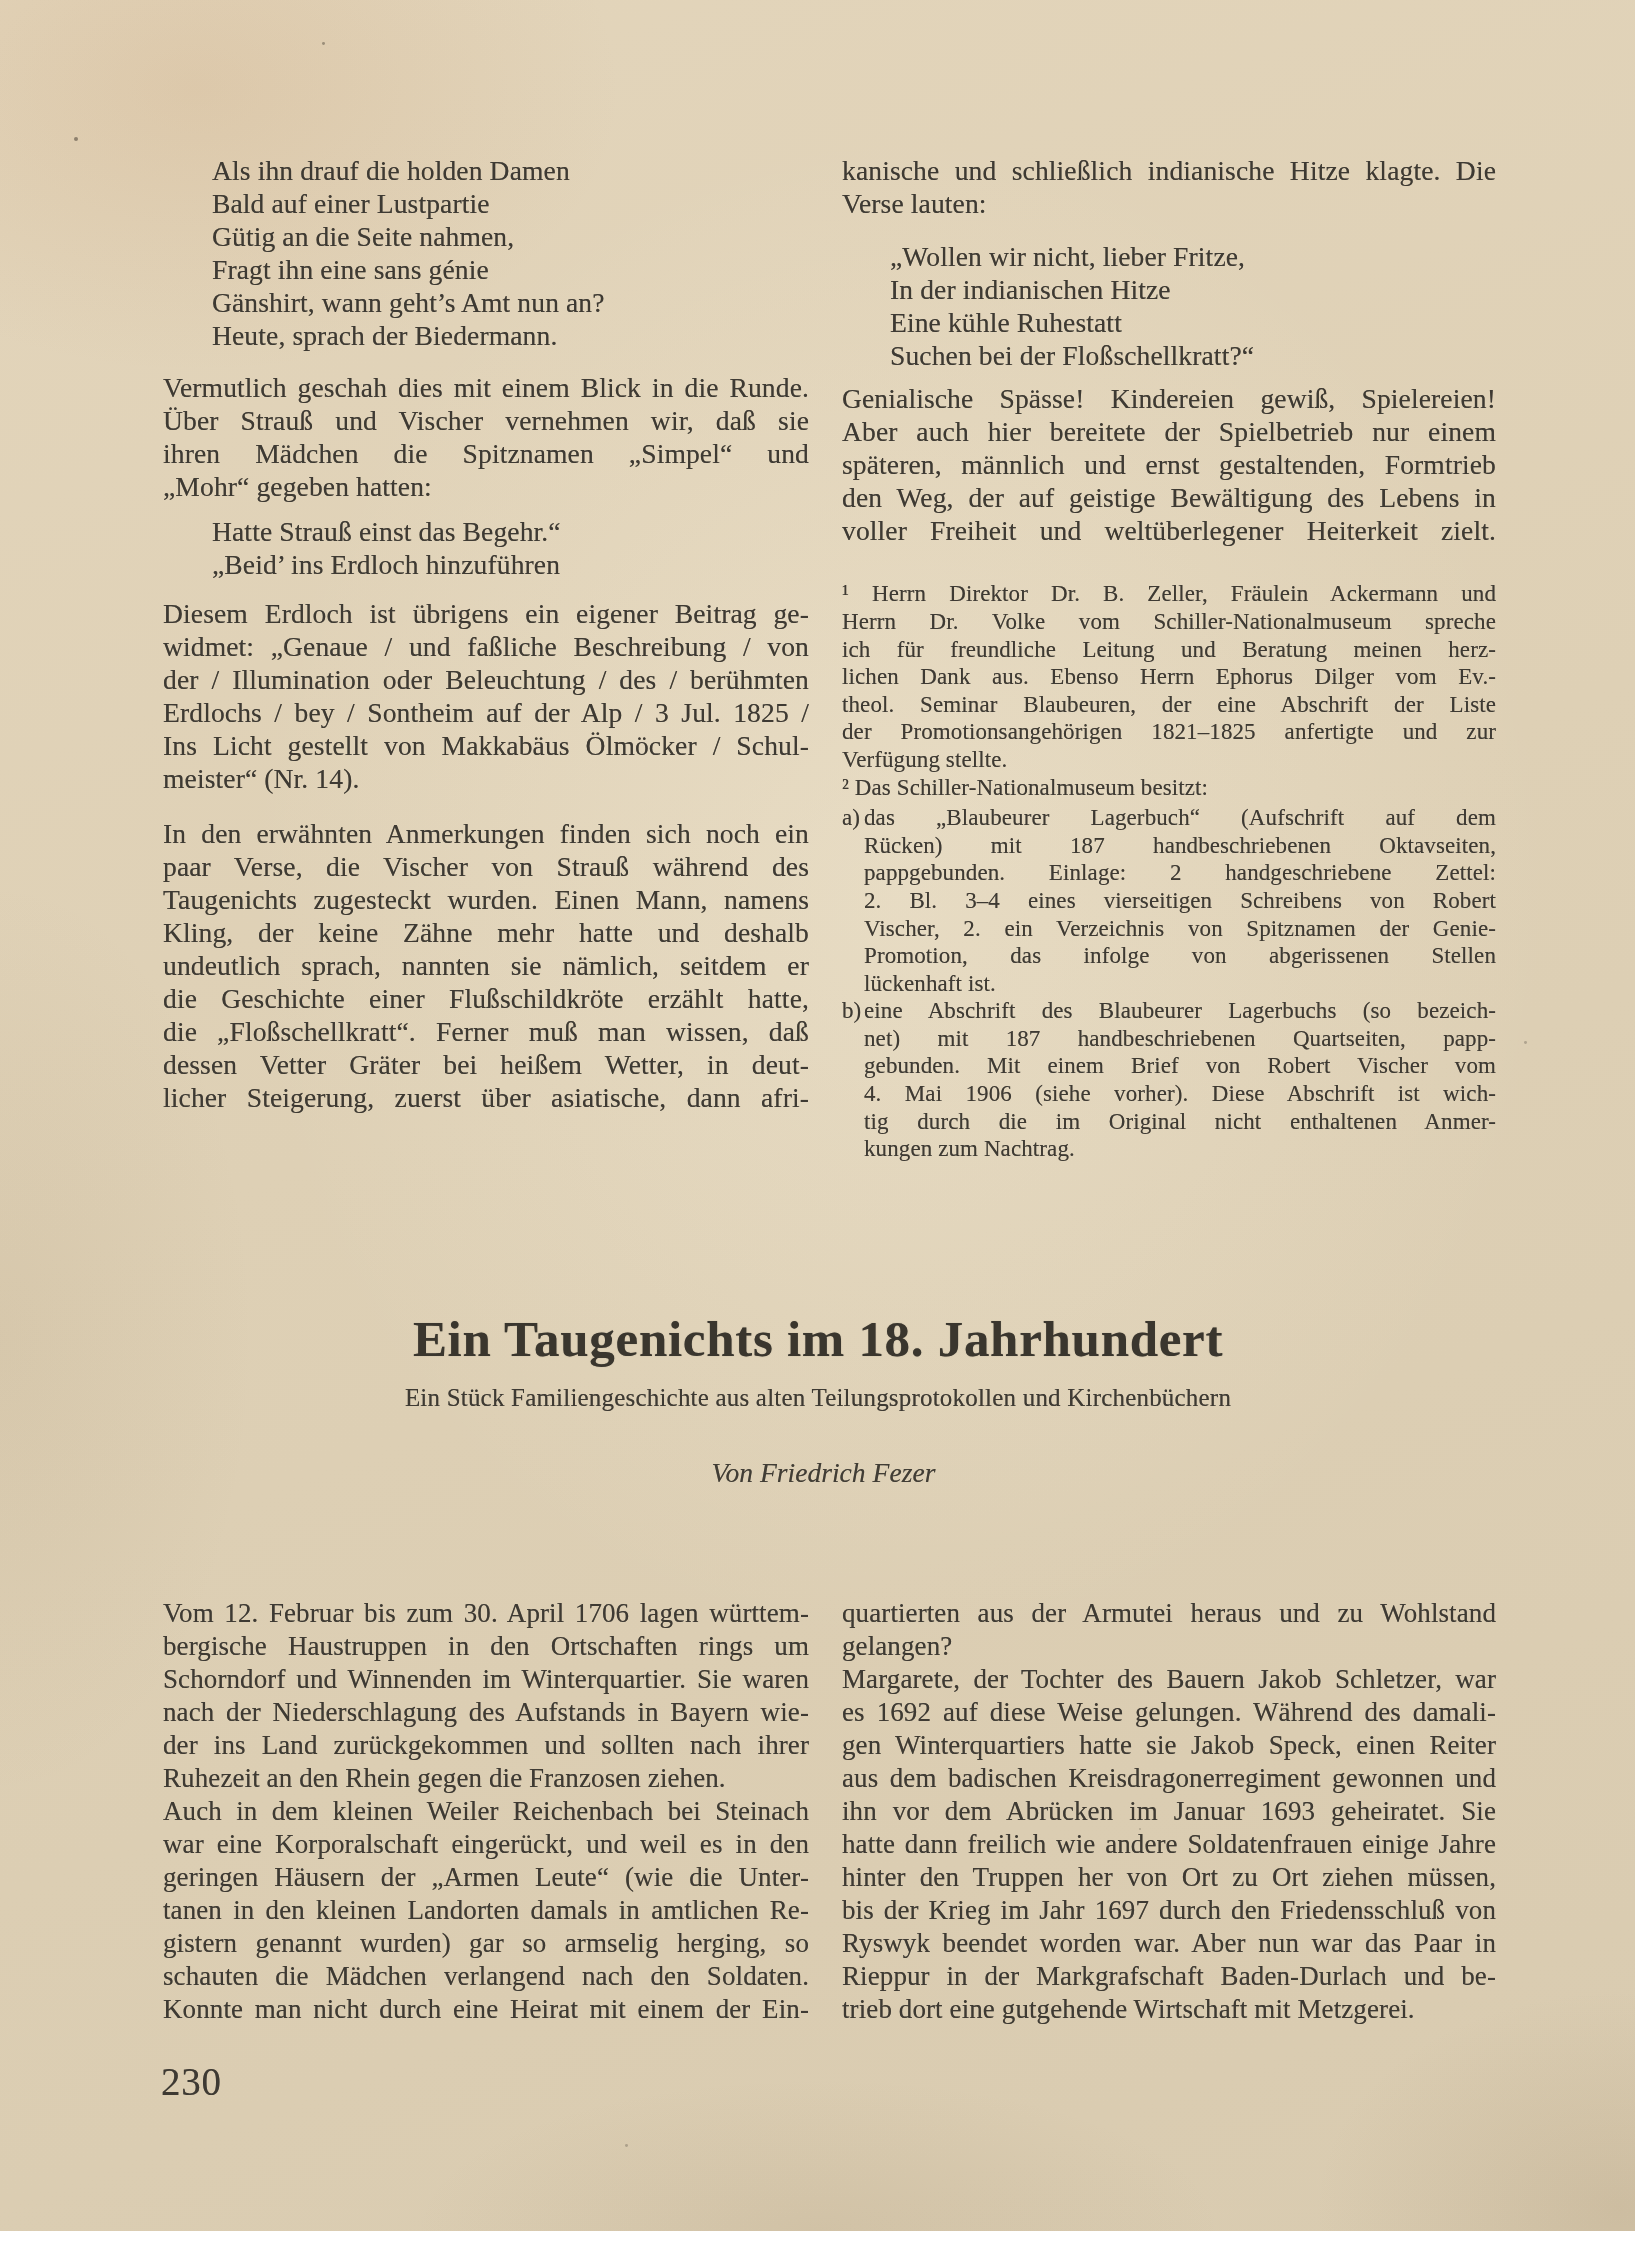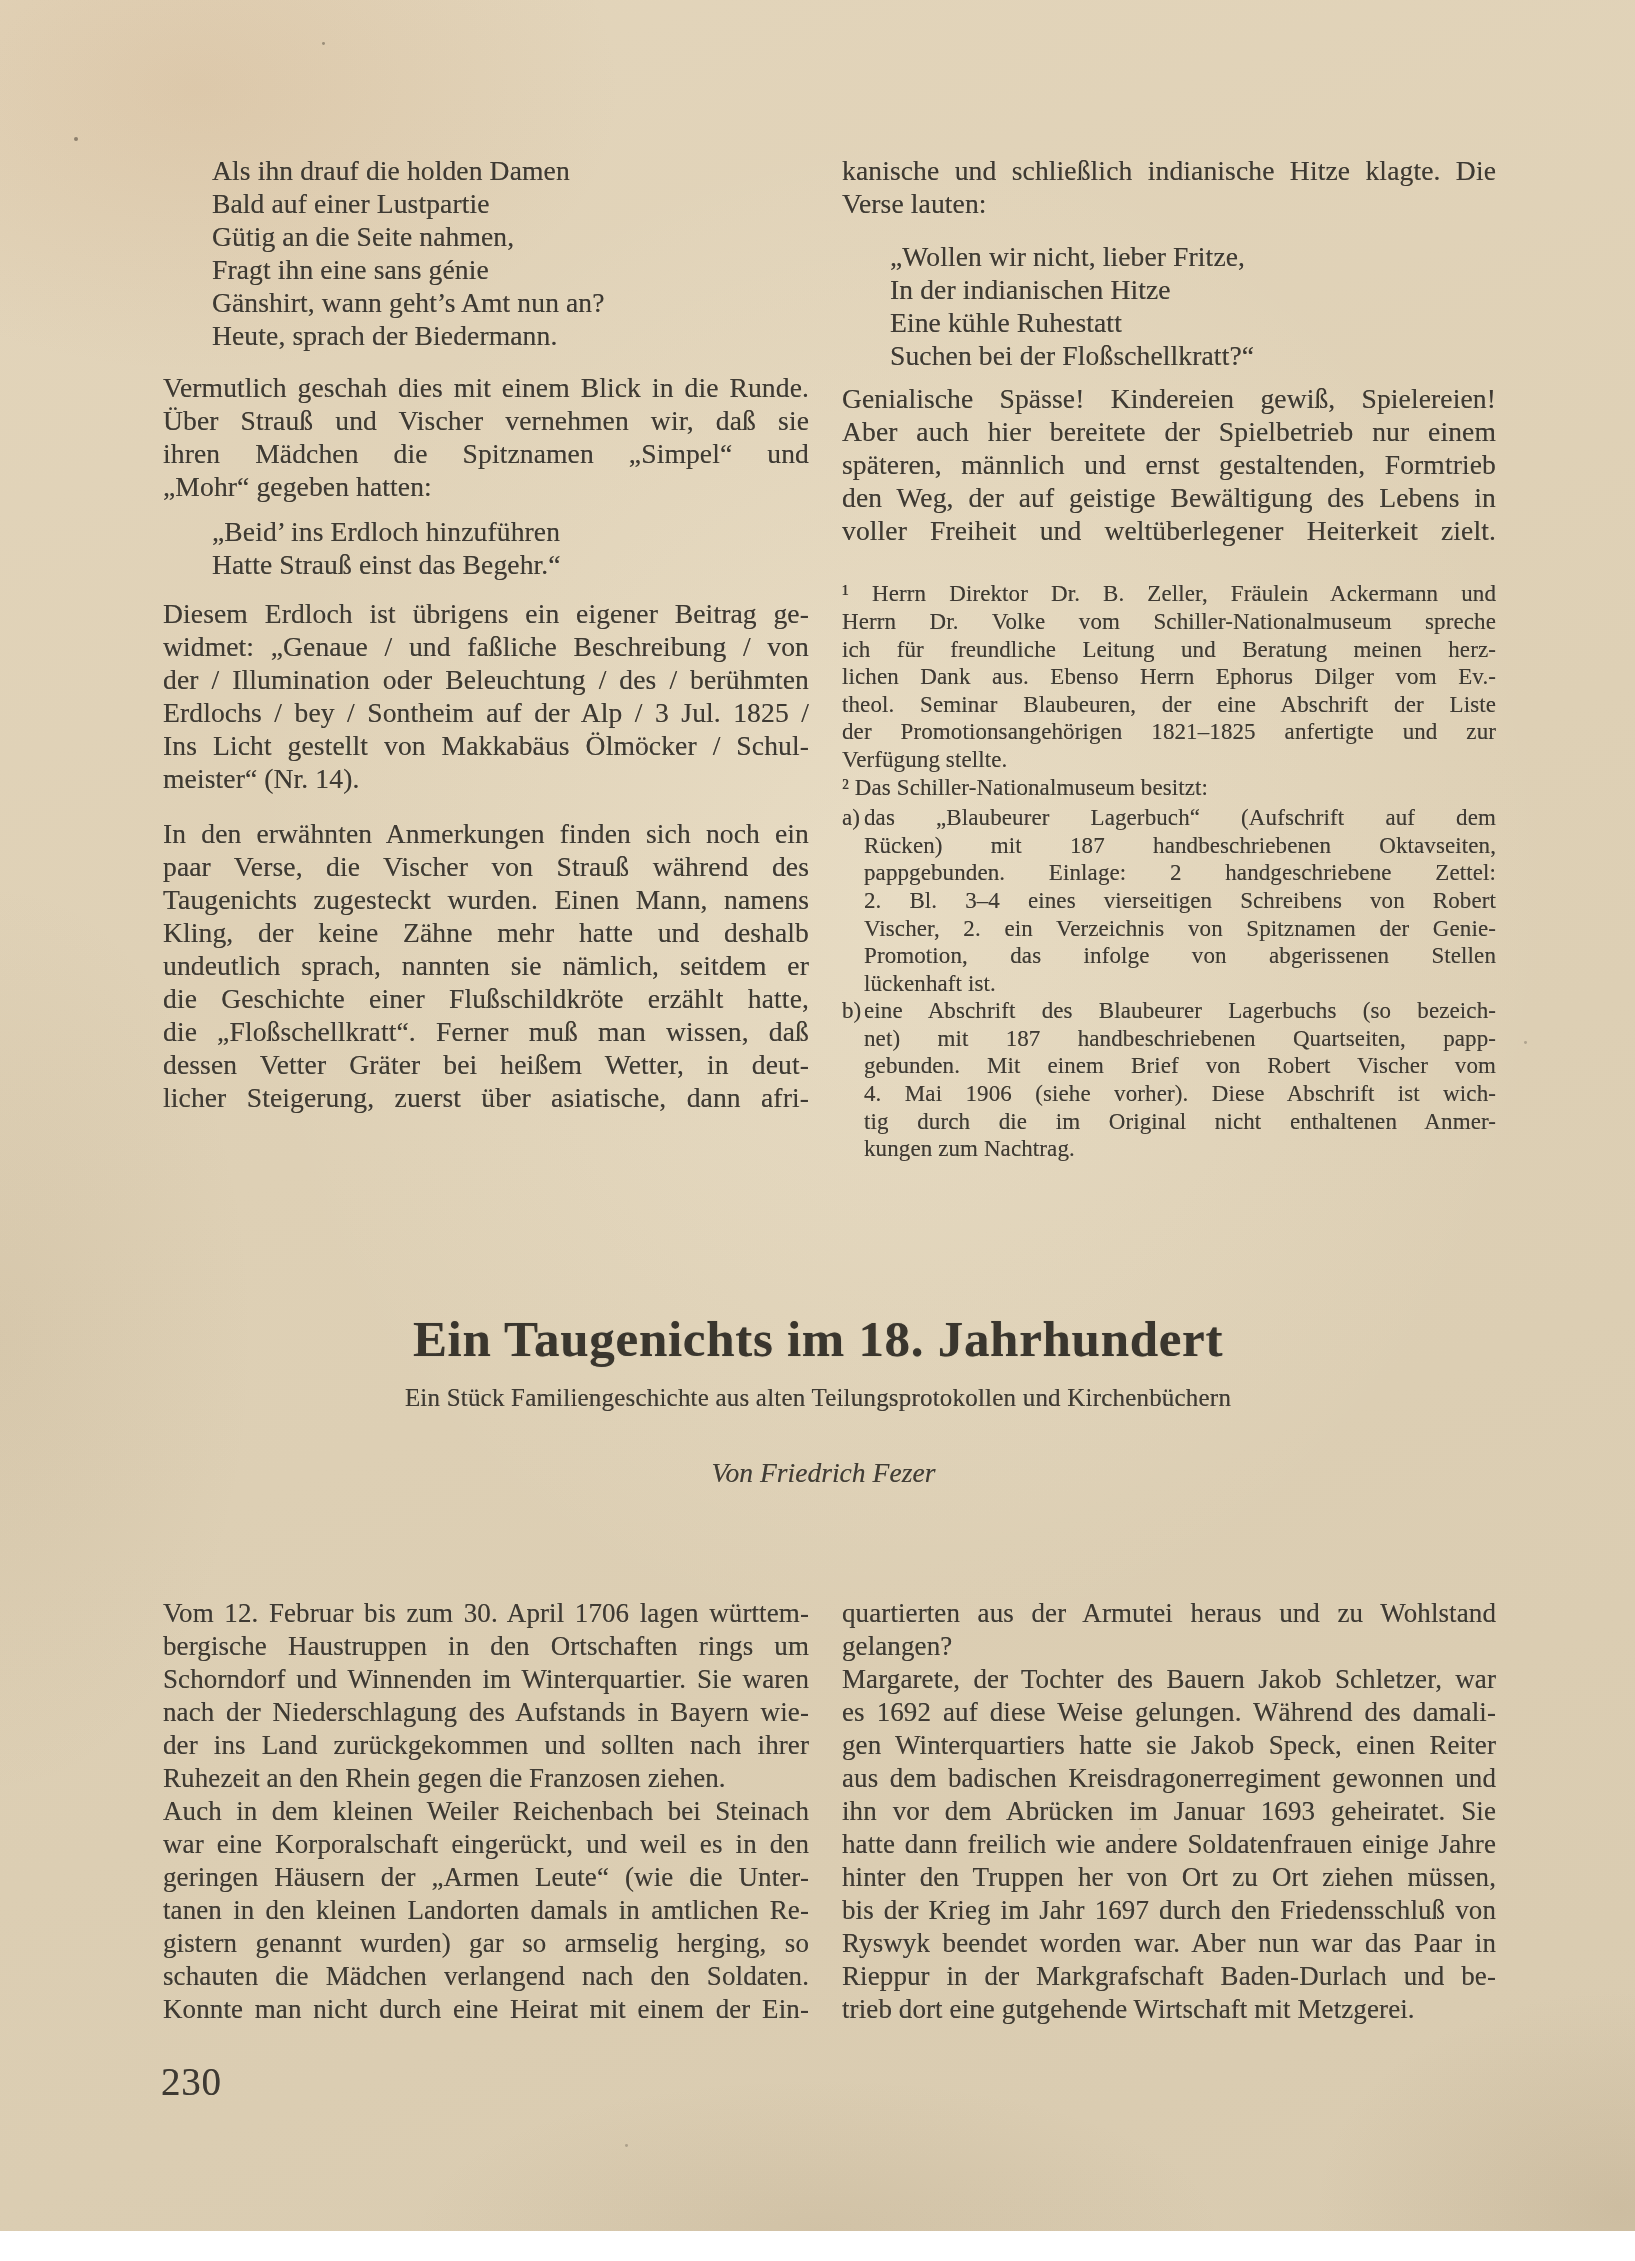--- a/index.html
+++ b/index.html
@@ -67,22 +67,22 @@
         <div class="tline">Gänshirt, wann geht’s Amt nun an?</div>
         <div class="tline last">Heute, sprach der Biedermann.</div>
       </div>
     <div class="sp26">
         <div class="tline">Vermutlich geschah dies mit einem Blick in die Runde.</div>
         <div class="tline">Über Strauß und Vischer vernehmen wir, daß sie</div>
         <div class="tline">ihren Mädchen die Spitznamen „Simpel“ und</div>
         <div class="tline last">„Mohr“ gegeben hatten:</div>
       </div>
     <div class="verse sp16">
+        <div class="tline last">Hatte Strauß einst das Begehr.“</div>
         <div class="tline">„Beid’ ins Erdloch hinzuführen</div>
-        <div class="tline last">Hatte Strauß einst das Begehr.“</div>
       </div>
     <div class="sp22">
         <div class="tline">Diesem Erdloch ist übrigens ein eigener Beitrag ge-</div>
         <div class="tline">widmet: „Genaue / und faßliche Beschreibung / von</div>
         <div class="tline">der / Illumination oder Beleuchtung / des / berühmten</div>
         <div class="tline">Erdlochs / bey / Sontheim auf der Alp / 3 Jul. 1825 /</div>
         <div class="tline">Ins Licht gestellt von Makkabäus Ölmöcker / Schul-</div>
         <div class="tline last">meister“ (Nr. 14).</div>
       </div>
     <div class="sp30">

